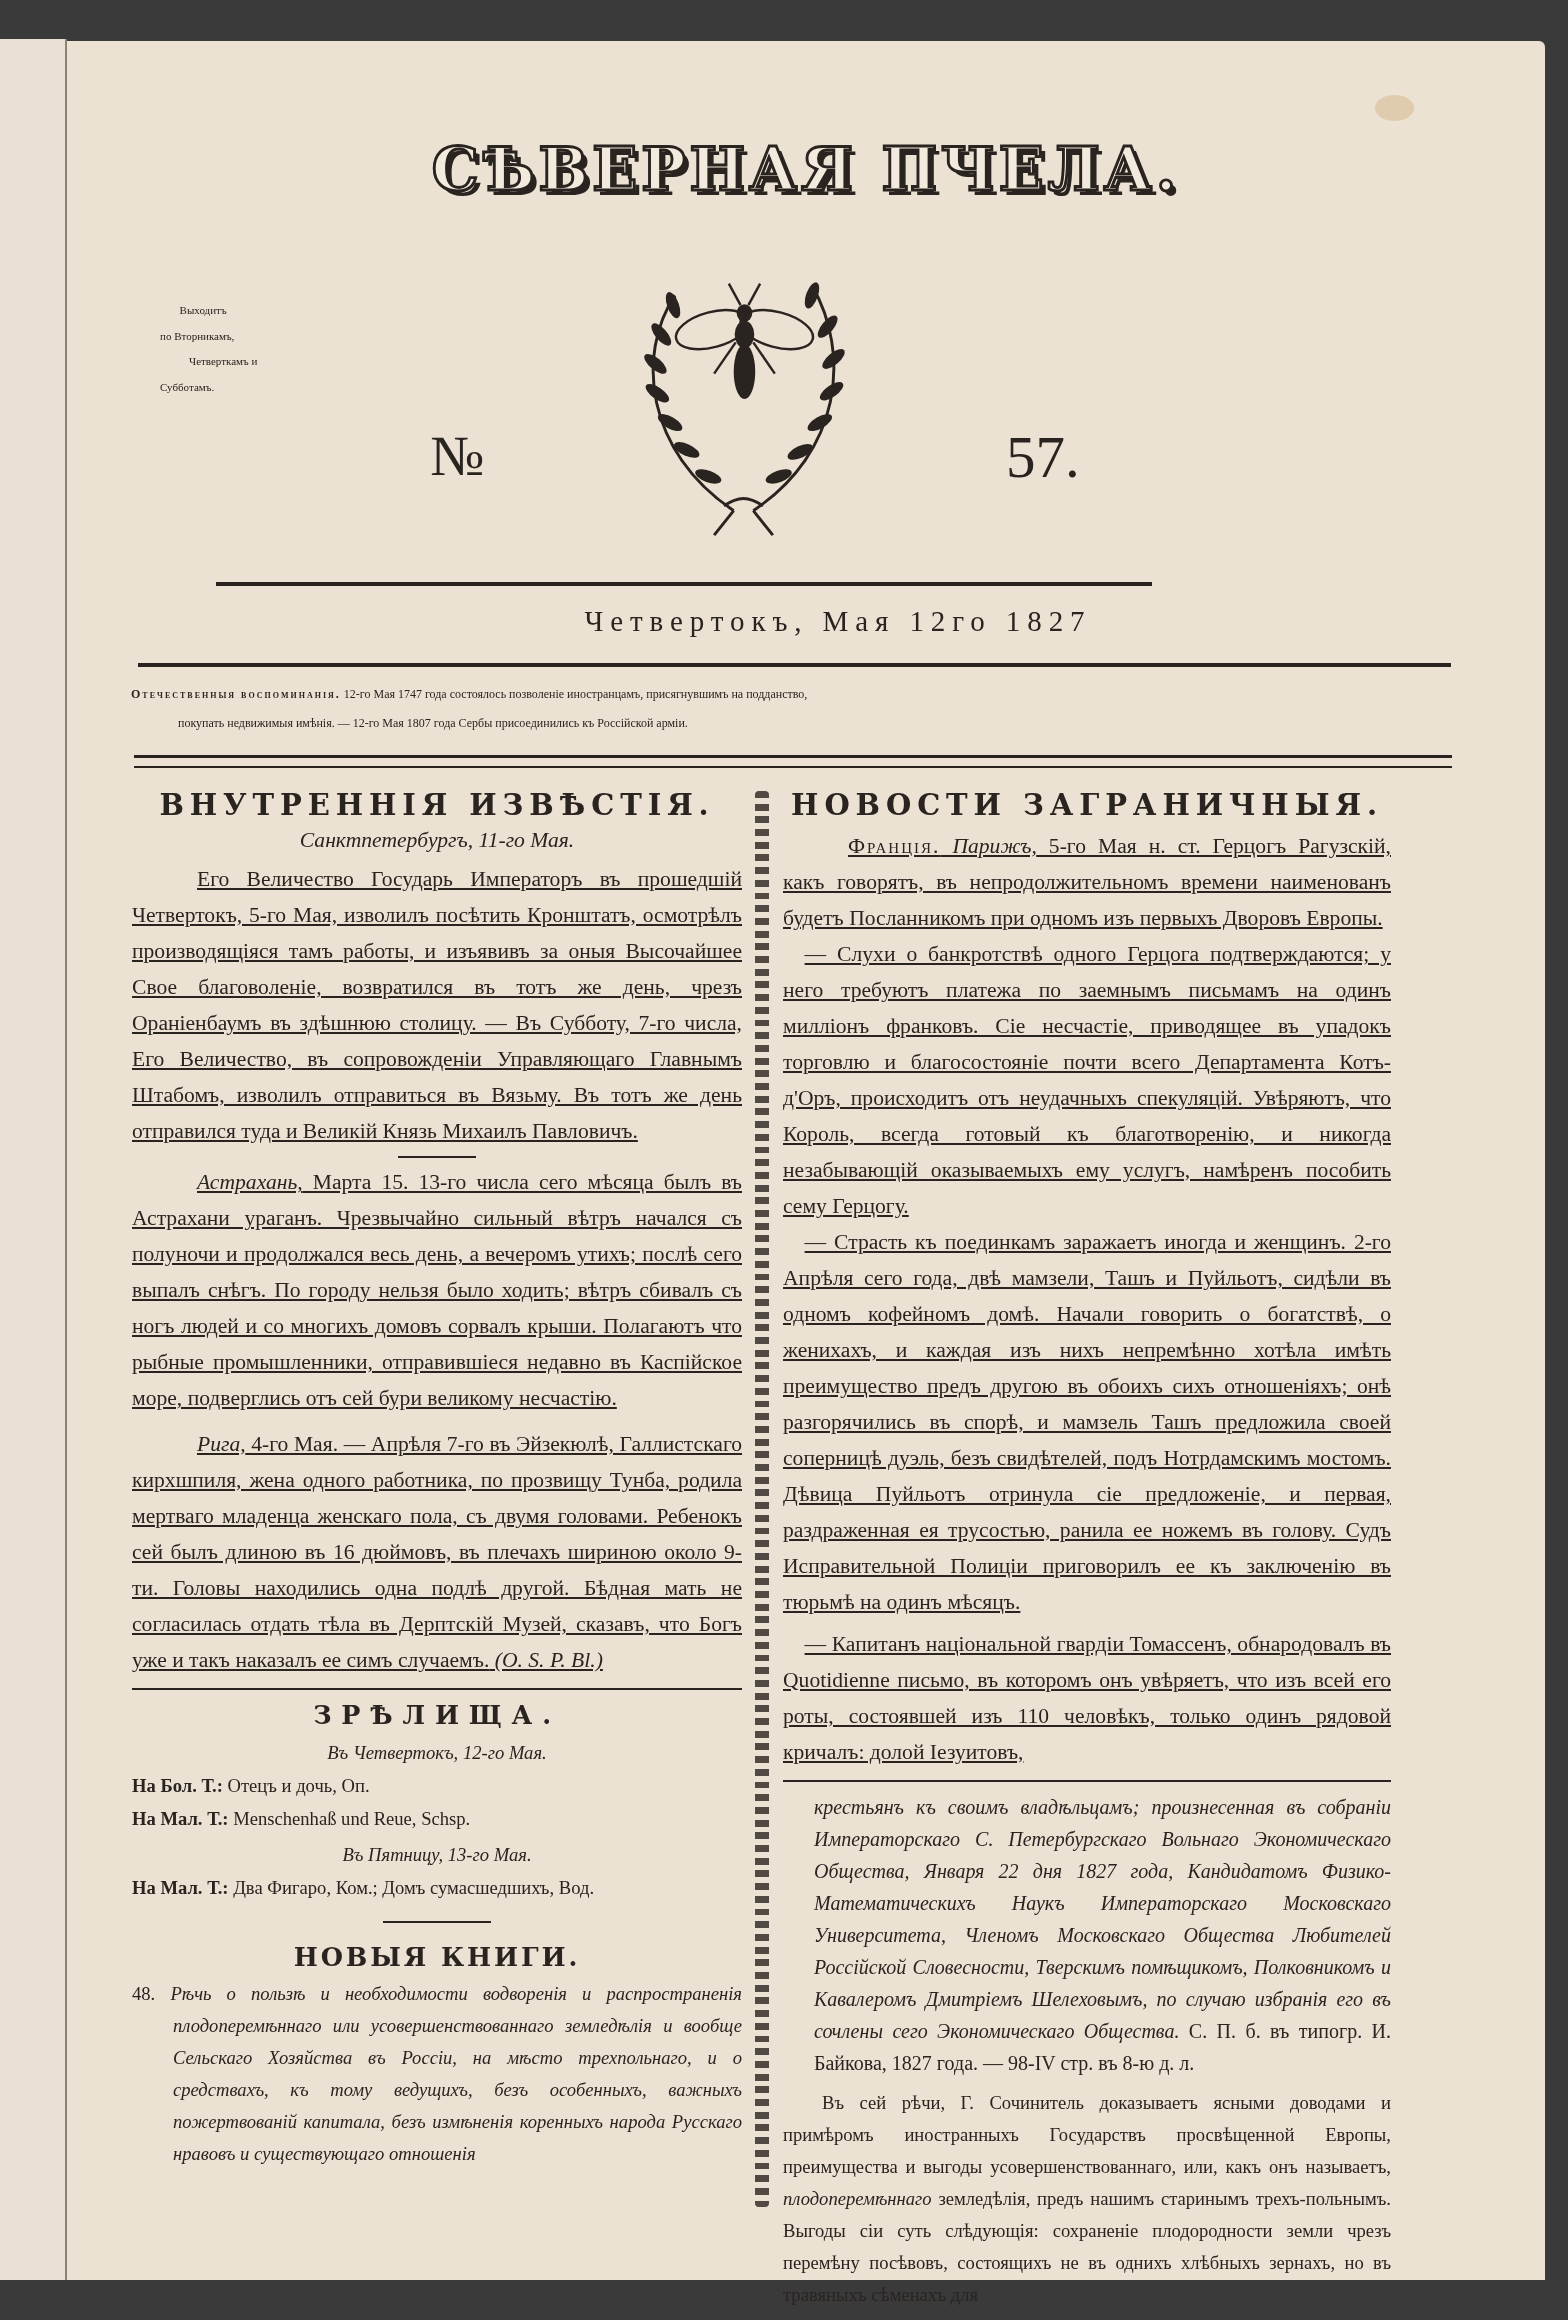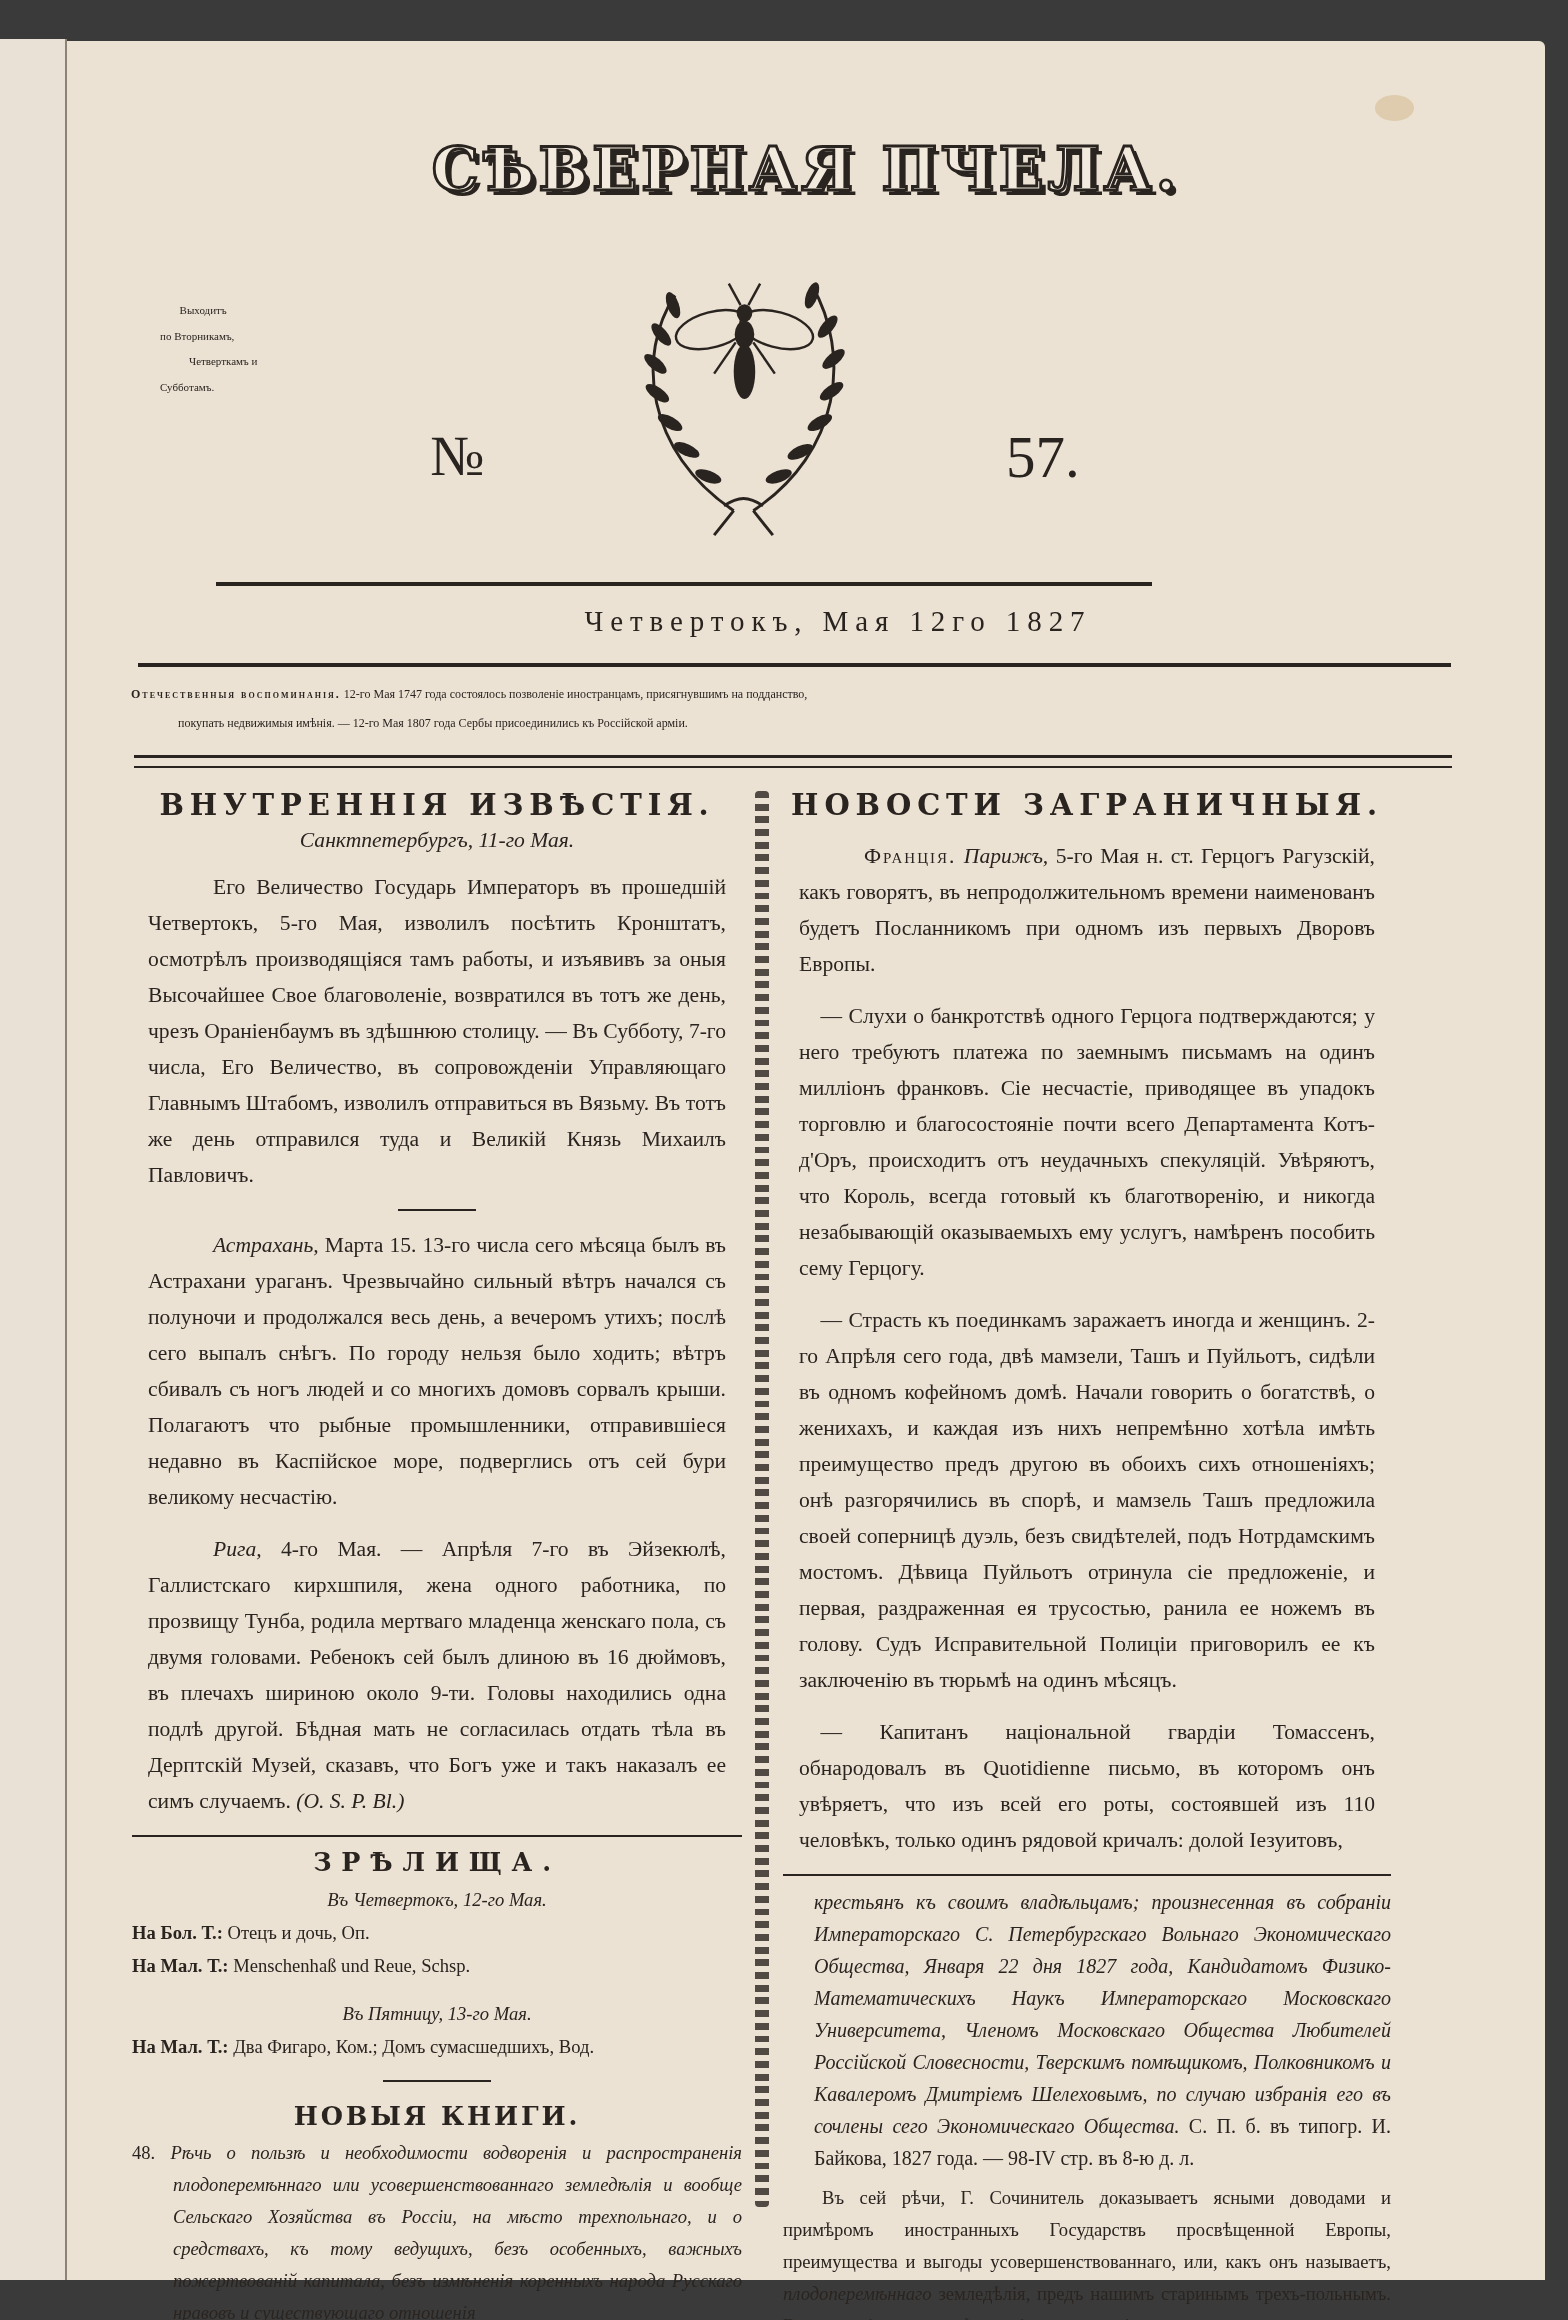--- a/index.html
+++ b/index.html
@@ -67,22 +67,23 @@
   }
   .col { position:absolute; font-family:"Liberation Serif", serif; color:#2a2420; }
   .col-left { left:65px; top:747px; width:610px; }
   .col-right { left:716px; top:747px; width:608px; }
   .sec-head {
     text-align:center; font-size:29px; font-weight:bold; letter-spacing:5.9px;
     margin:0 0 5.9px 0; font-family:"DejaVu Serif", serif;
   }
   .sub-head { text-align:center; font-style:italic; font-size:21.6px; margin:0 0 7.8px 0; }
   .para {
-    font-size:21.6px; line-height:36px; text-align:justify; margin:16px;
+    font-size:21.6px; line-height:36px; text-align:justify; margin:0;
     text-indent:65px;
+    text-decoration:underline;
   }
   .para .place { font-style:italic; }
   .para .caps { font-variant:small-caps; letter-spacing:2px; }
   .short-rule { width:78px; height:2px; background:#2a2420; margin:7.8px auto 5.9px; }
   .col-rule { height:2px; background:#2a2420; margin:9.8px 0 9.8px; }
   .th-line { font-size:18.6px; line-height:33px; }
   .th-line b { font-weight:bold; }
   .th-day { text-align:center; font-style:italic; font-size:18.6px; line-height:33px; }
   .book { font-size:18.6px; line-height:32px; font-style:italic; text-align:justify;
     padding-left:41px; text-indent:-41px; }
@@ -174,21 +175,21 @@
     <p class="para">Его Величество Государь Императоръ въ прошедшій Четвертокъ, 5-го Мая, изволилъ посѣтить Кронштатъ, осмотрѣлъ производящіяся тамъ работы, и изъявивъ за оныя Высочайшее Свое благоволеніе, возвратился въ тотъ же день, чрезъ Ораніенбаумъ въ здѣшнюю столицу. — Въ Субботу, 7-го числа, Его Величество, въ сопровожденіи Управляющаго Главнымъ Штабомъ, изволилъ отправиться въ Вязьму. Въ тотъ же день отправился туда и Великій Князь Михаилъ Павловичъ.</p>
     <div class="short-rule"></div>
     <p class="para"><span class="place">Астрахань,</span><span> Марта 15. 13-го числа сего мѣсяца былъ въ Астрахани ураганъ. Чрезвычайно сильный вѣтръ начался съ полуночи и продолжался весь день, а вечеромъ утихъ; послѣ сего выпалъ снѣгъ. По городу нельзя было ходить; вѣтръ сбивалъ съ ногъ людей и со многихъ домовъ сорвалъ крыши. Полагаютъ что рыбные промышленники, отправившіеся недавно въ Каспійское море, подверглись отъ сей бури великому несчастію.</span></p>
     <p class="para" style="margin-top:9.8px;"><span class="place">Рига,</span><span> 4-го Мая. — Апрѣля 7-го въ Эйзекюлѣ, Галлистскаго кирхшпиля, жена одного работника, по прозвищу Тунба, родила мертваго младенца женскаго пола, съ двумя головами. Ребенокъ сей былъ длиною въ 16 дюймовъ, въ плечахъ шириною около 9-ти. Головы находились одна подлѣ другой. Бѣдная мать не согласилась отдать тѣла въ Дерптскій Музей, сказавъ, что Богъ уже и такъ наказалъ ее симъ случаемъ.</span><i> (O. S. P. Bl.)</i></p>
     <div class="col-rule"></div>
 
     <div class="sec-head" style="font-size:25.5px;letter-spacing:9.8px;">ЗРѢЛИЩА.</div>
     <div class="th-day">Въ Четвертокъ, 12-го Мая.</div>
     <div class="th-line"><b>На Бол. Т.:</b> <span>Отецъ и дочь, Оп.</span></div>
     <div class="th-line"><b>На Мал. Т.:</b> <span>Menschenhaß und Reue, Schsp.</span></div>
-    <div class="th-day" style="margin-top:15px;">Въ Пятницу, 13-го Мая.</div>
+    <div class="th-day" style="margin-top:3px;">Въ Пятницу, 13-го Мая.</div>
     <div class="th-line"><b>На Мал. Т.:</b> <span>Два Фигаро, Ком.; Домъ сумасшедшихъ, Вод.</span></div>
     <div class="short-rule" style="width:108px;margin-top:17.6px;"></div>
 
     <div class="sec-head" style="font-size:25.5px;letter-spacing:2.9px;margin-top:19px;">НОВЫЯ КНИГИ.</div>
     <div class="book"><span class="num">48.</span> <span>Рѣчь о пользѣ и необходимости водворенія и распространенія плодоперемѣннаго или усовершенствованнаго земледѣлія и вообще Сельскаго Хозяйства въ Россіи, на мѣсто трехпольнаго, и о средствахъ, къ тому ведущихъ, безъ особенныхъ, важныхъ пожертвованій капитала, безъ измѣненія коренныхъ народа Русскаго нравовъ и существующаго отношенія</span></div>
   </div>
 
   <div class="col col-right">
     <div class="sec-head">НОВОСТИ ЗАГРАНИЧНЫЯ.</div>
     <p class="para"><span class="caps">Франція.</span><i> Парижъ,</i><span> 5-го Мая н. ст. Герцогъ Рагузскій, какъ говорятъ, въ непродолжительномъ времени наименованъ будетъ Посланникомъ при одномъ изъ первыхъ Дворовъ Европы.</span></p>

